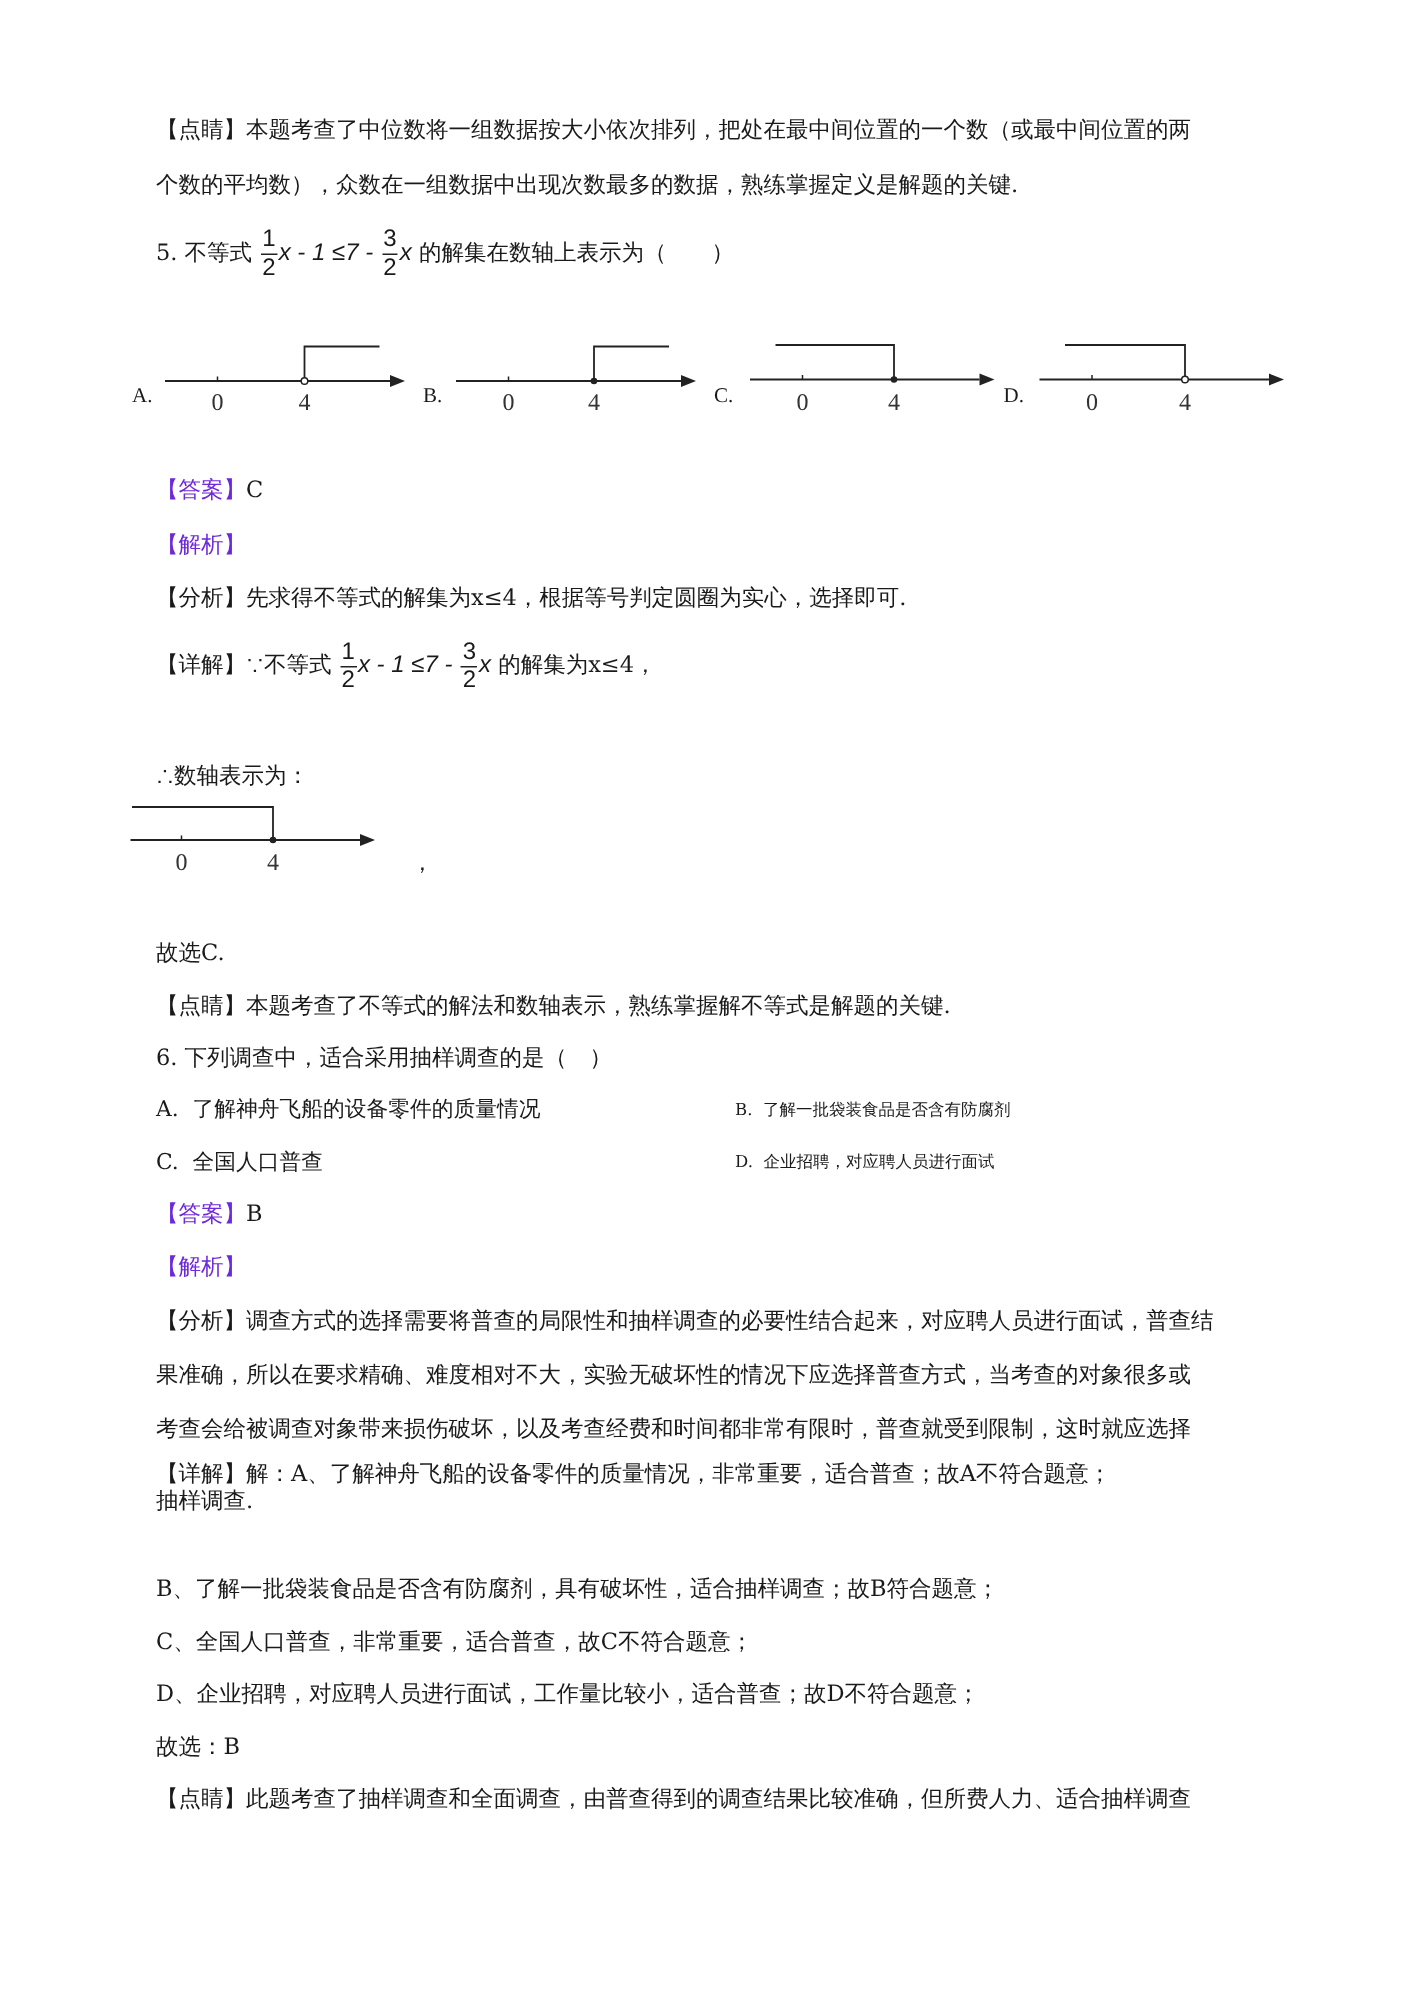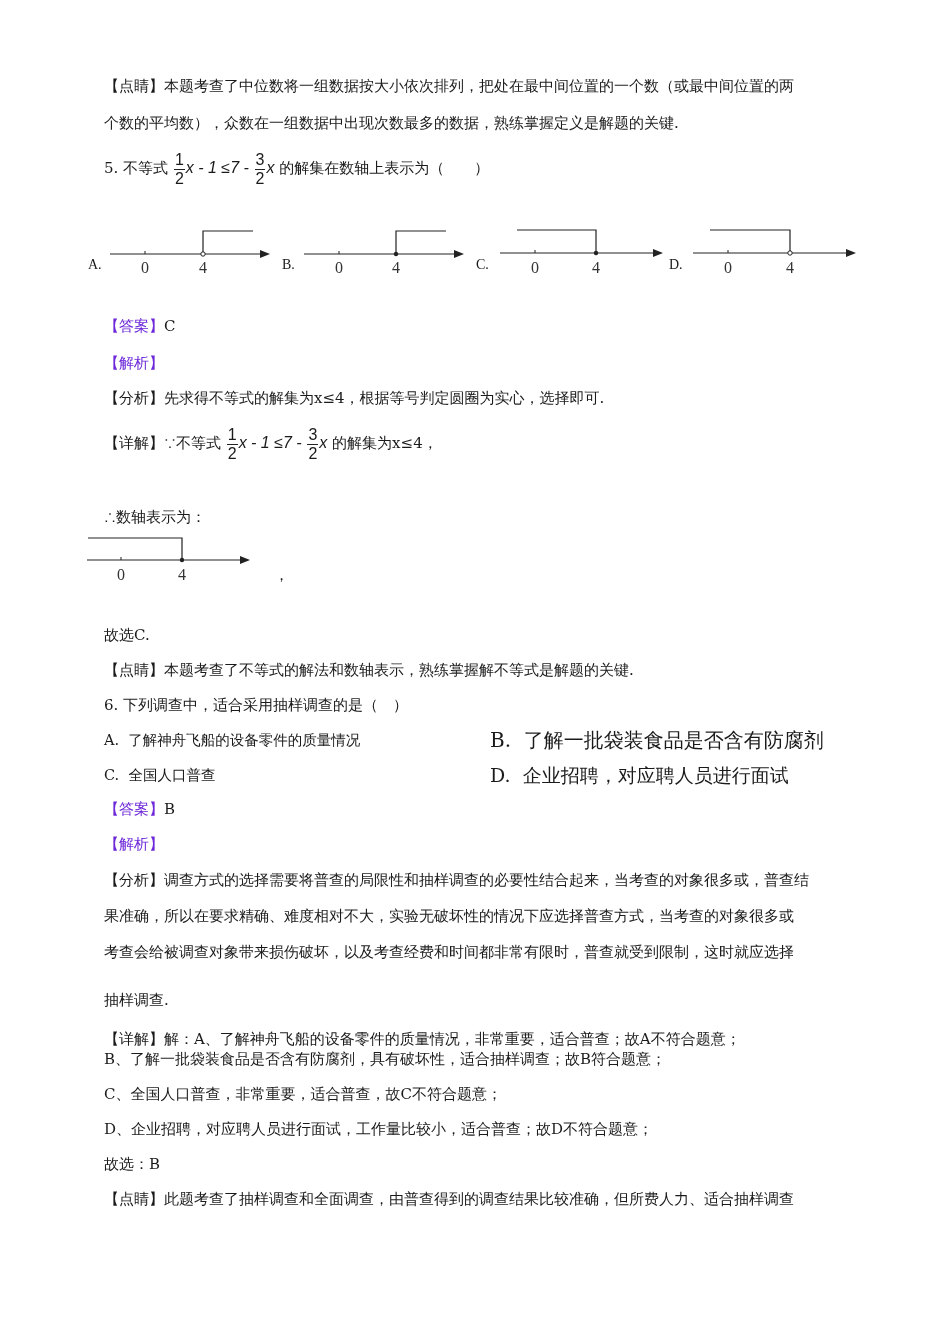--- a/index.html
+++ b/index.html
@@ -96,29 +96,29 @@
   <text x="36" y="45" font-size="16" text-anchor="middle" fill="#333">0</text>
   <text x="97" y="45" font-size="16" text-anchor="middle" fill="#333">4</text>
 </svg>
 <div class="line" style="left:258px; top:565px">，</div>
 
 <div class="line" style="top:625px">故选C.</div>
 <div class="line" style="top:660px">【点睛】本题考查了不等式的解法和数轴表示，熟练掌握解不等式是解题的关键.</div>
 
 <div class="line" style="top:695px">6. 下列调查中，适合采用抽样调查的是（　）</div>
 <div class="line" style="top:730px; font-size:14.5px"><span>A.</span>&nbsp;&nbsp;<span>了解神舟飞船的设备零件的质量情况</span></div>
-<div class="line" style="left:474px; top:730px; font-size:20px"><span>B.</span>&nbsp;&nbsp;<span>了解一批袋装食品是否含有防腐剂</span></div>
+<div class="line" style="left:474px; top:730px; font-size:11px"><span>B.</span>&nbsp;&nbsp;<span>了解一批袋装食品是否含有防腐剂</span></div>
 <div class="line" style="top:765px; font-size:14.5px"><span>C.</span>&nbsp;&nbsp;<span>全国人口普查</span></div>
-<div class="line" style="left:474px; top:765px; font-size:19px"><span>D.</span>&nbsp;&nbsp;<span>企业招聘，对应聘人员进行面试</span></div>
+<div class="line" style="left:474px; top:765px; font-size:11px"><span>D.</span>&nbsp;&nbsp;<span>企业招聘，对应聘人员进行面试</span></div>
 
 <div class="line" style="top:799px"><span class="tag-blue">【答案】</span><span>B</span></div>
 <div class="line tag-blue" style="top:834px">【解析】</div>
-<div class="line" style="top:870px">【分析】调查方式的选择需要将普查的局限性和抽样调查的必要性结合起来，当考查的对象很多或，普查结</div>
+<div class="line" style="top:870px">【分析】调查方式的选择需要将普查的局限性和抽样调查的必要性结合起来，对应聘人员进行面试，普查结</div>
 <div class="line" style="top:906px">果准确，所以在要求精确、难度相对不大，实验无破坏性的情况下应选择普查方式，当考查的对象很多或</div>
 <div class="line" style="top:942px">考查会给被调查对象带来损伤破坏，以及考查经费和时间都非常有限时，普查就受到限制，这时就应选择</div>
 <div class="line" style="top:990px">抽样调查.</div>
 
-<div class="line" style="top:1029px">【详解】解：A、了解神舟飞船的设备零件的质量情况，非常重要，适合普查；故A不符合题意；</div>
+<div class="line" style="top:972px">【详解】解：A、了解神舟飞船的设备零件的质量情况，非常重要，适合普查；故A不符合题意；</div>
 <div class="line" style="top:1049px">B、了解一批袋装食品是否含有防腐剂，具有破坏性，适合抽样调查；故B符合题意；</div>
 <div class="line" style="top:1084px">C、全国人口普查，非常重要，适合普查，故C不符合题意；</div>
 <div class="line" style="top:1119px">D、企业招聘，对应聘人员进行面试，工作量比较小，适合普查；故D不符合题意；</div>
 <div class="line" style="top:1154px">故选：B</div>
 <div class="line" style="top:1189px">【点睛】此题考查了抽样调查和全面调查，由普查得到的调查结果比较准确，但所费人力、适合抽样调查</div>
 
 </body></html>

